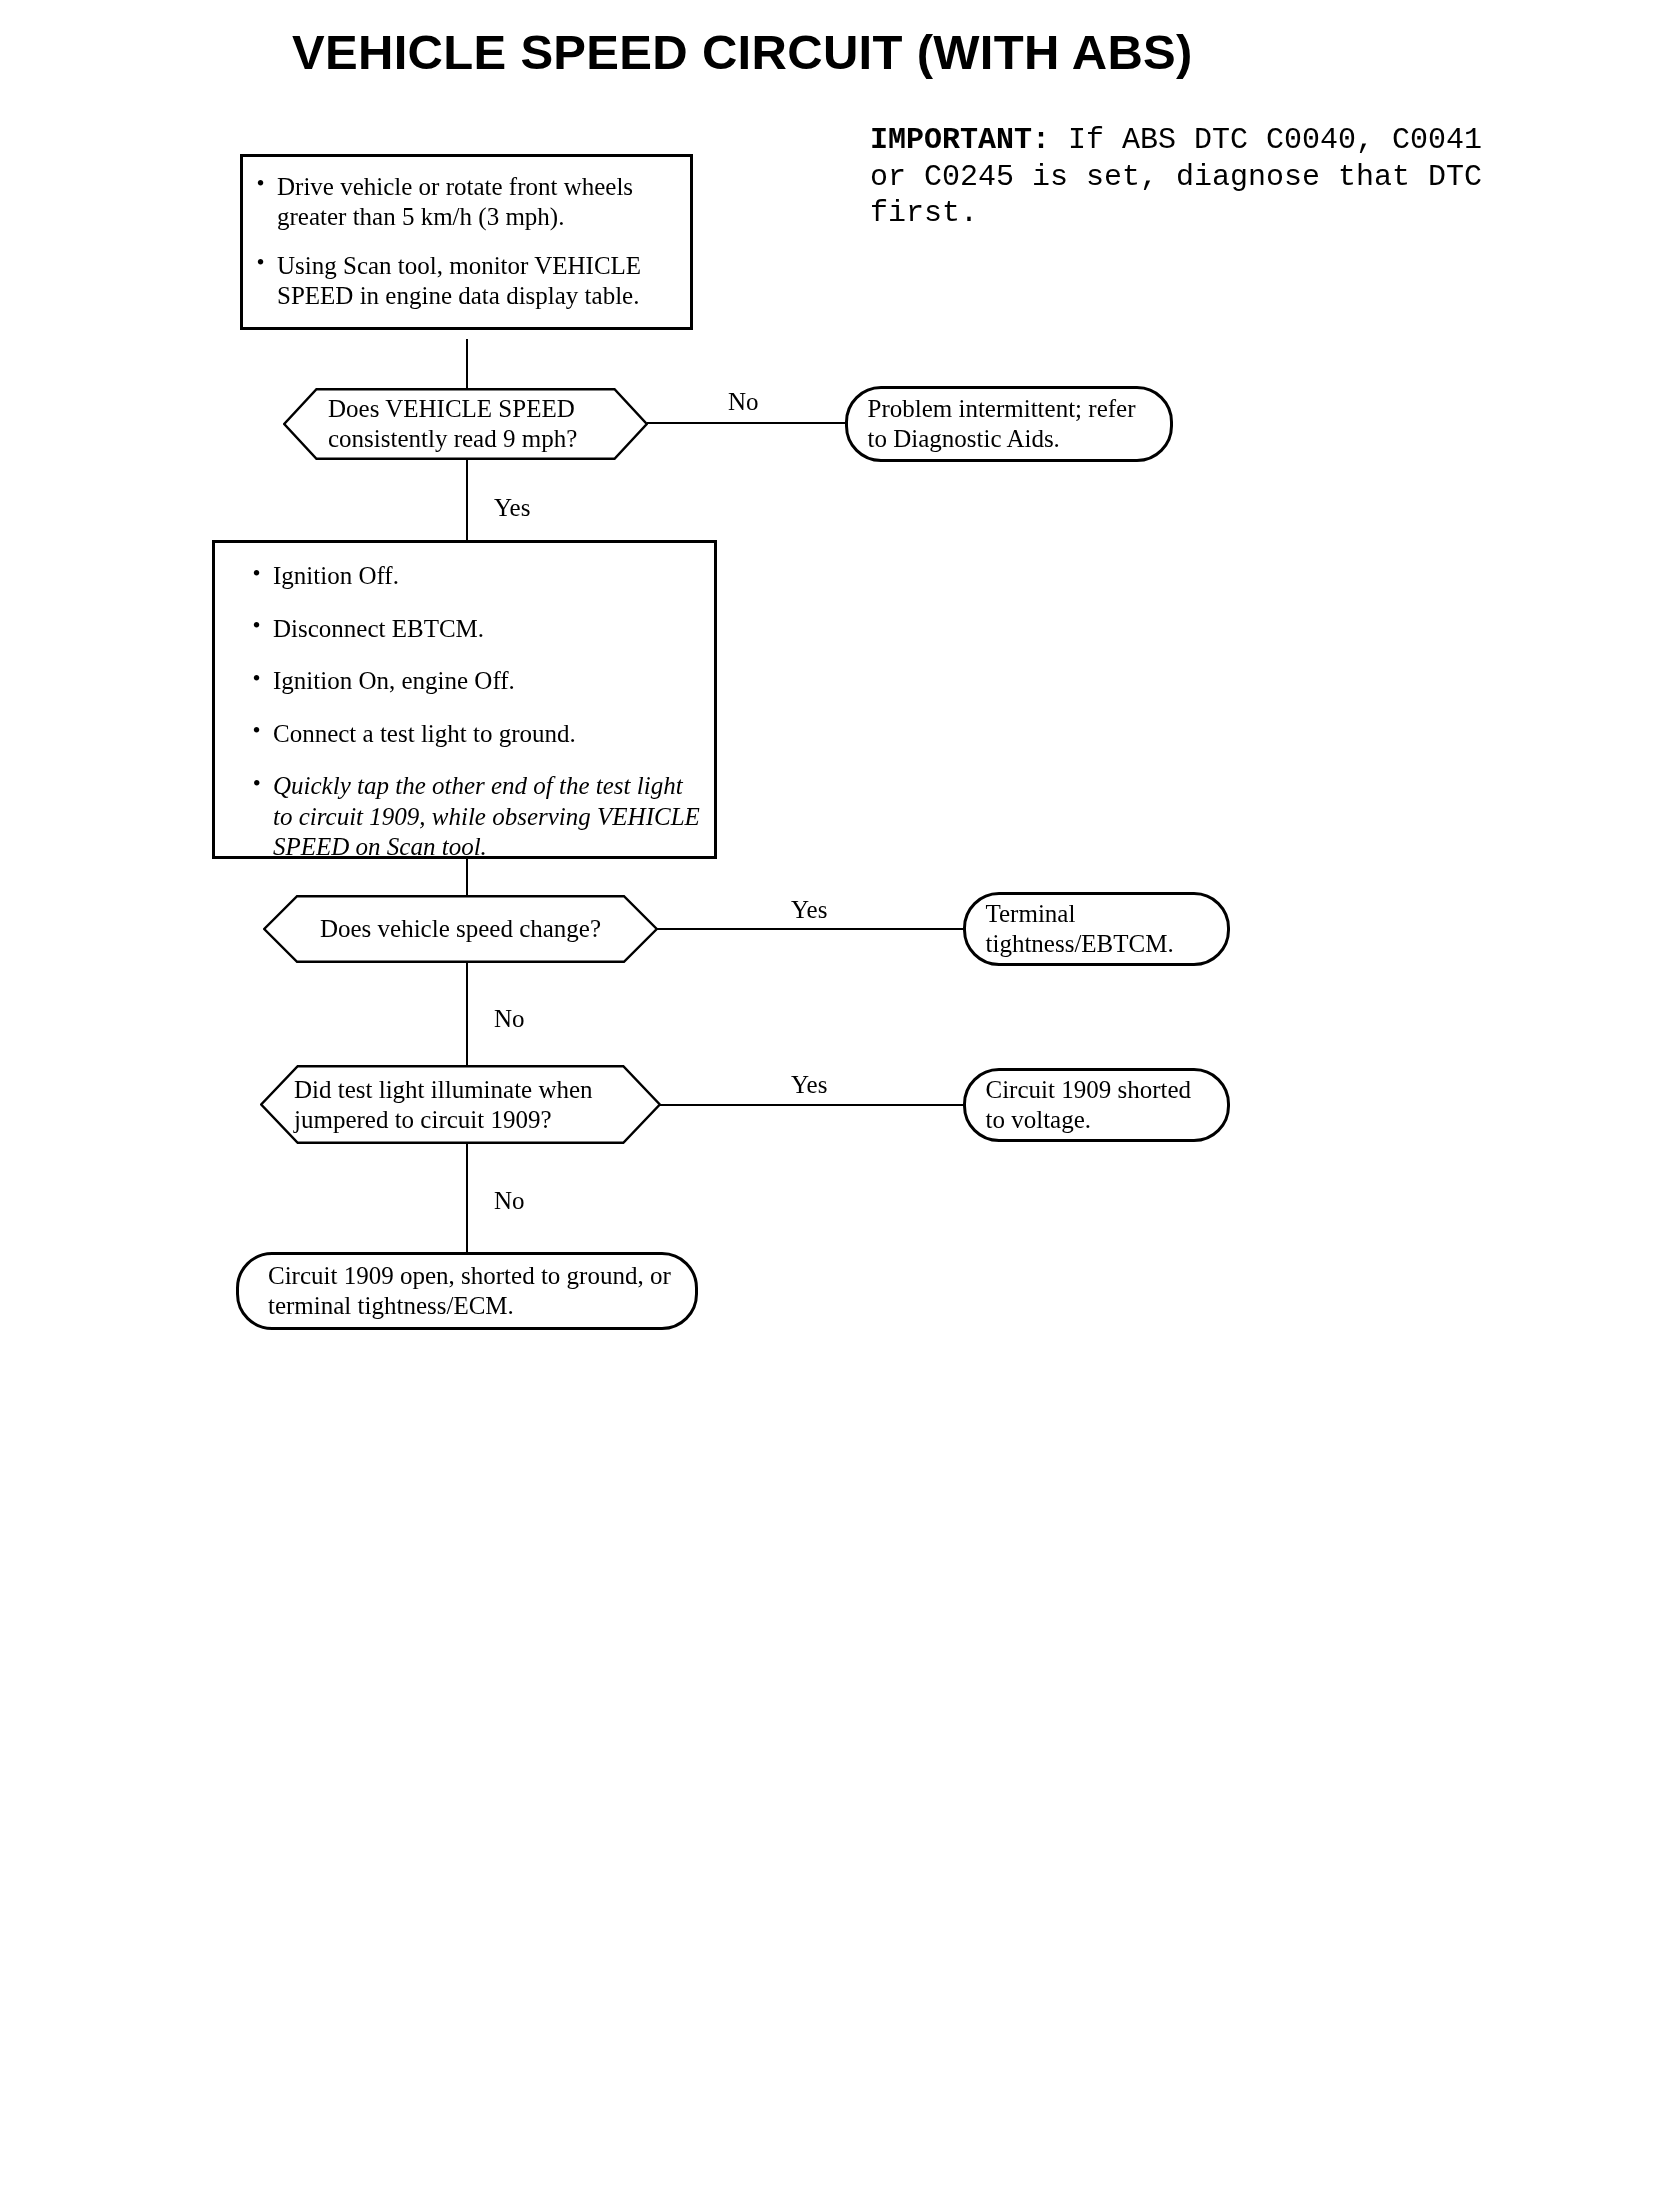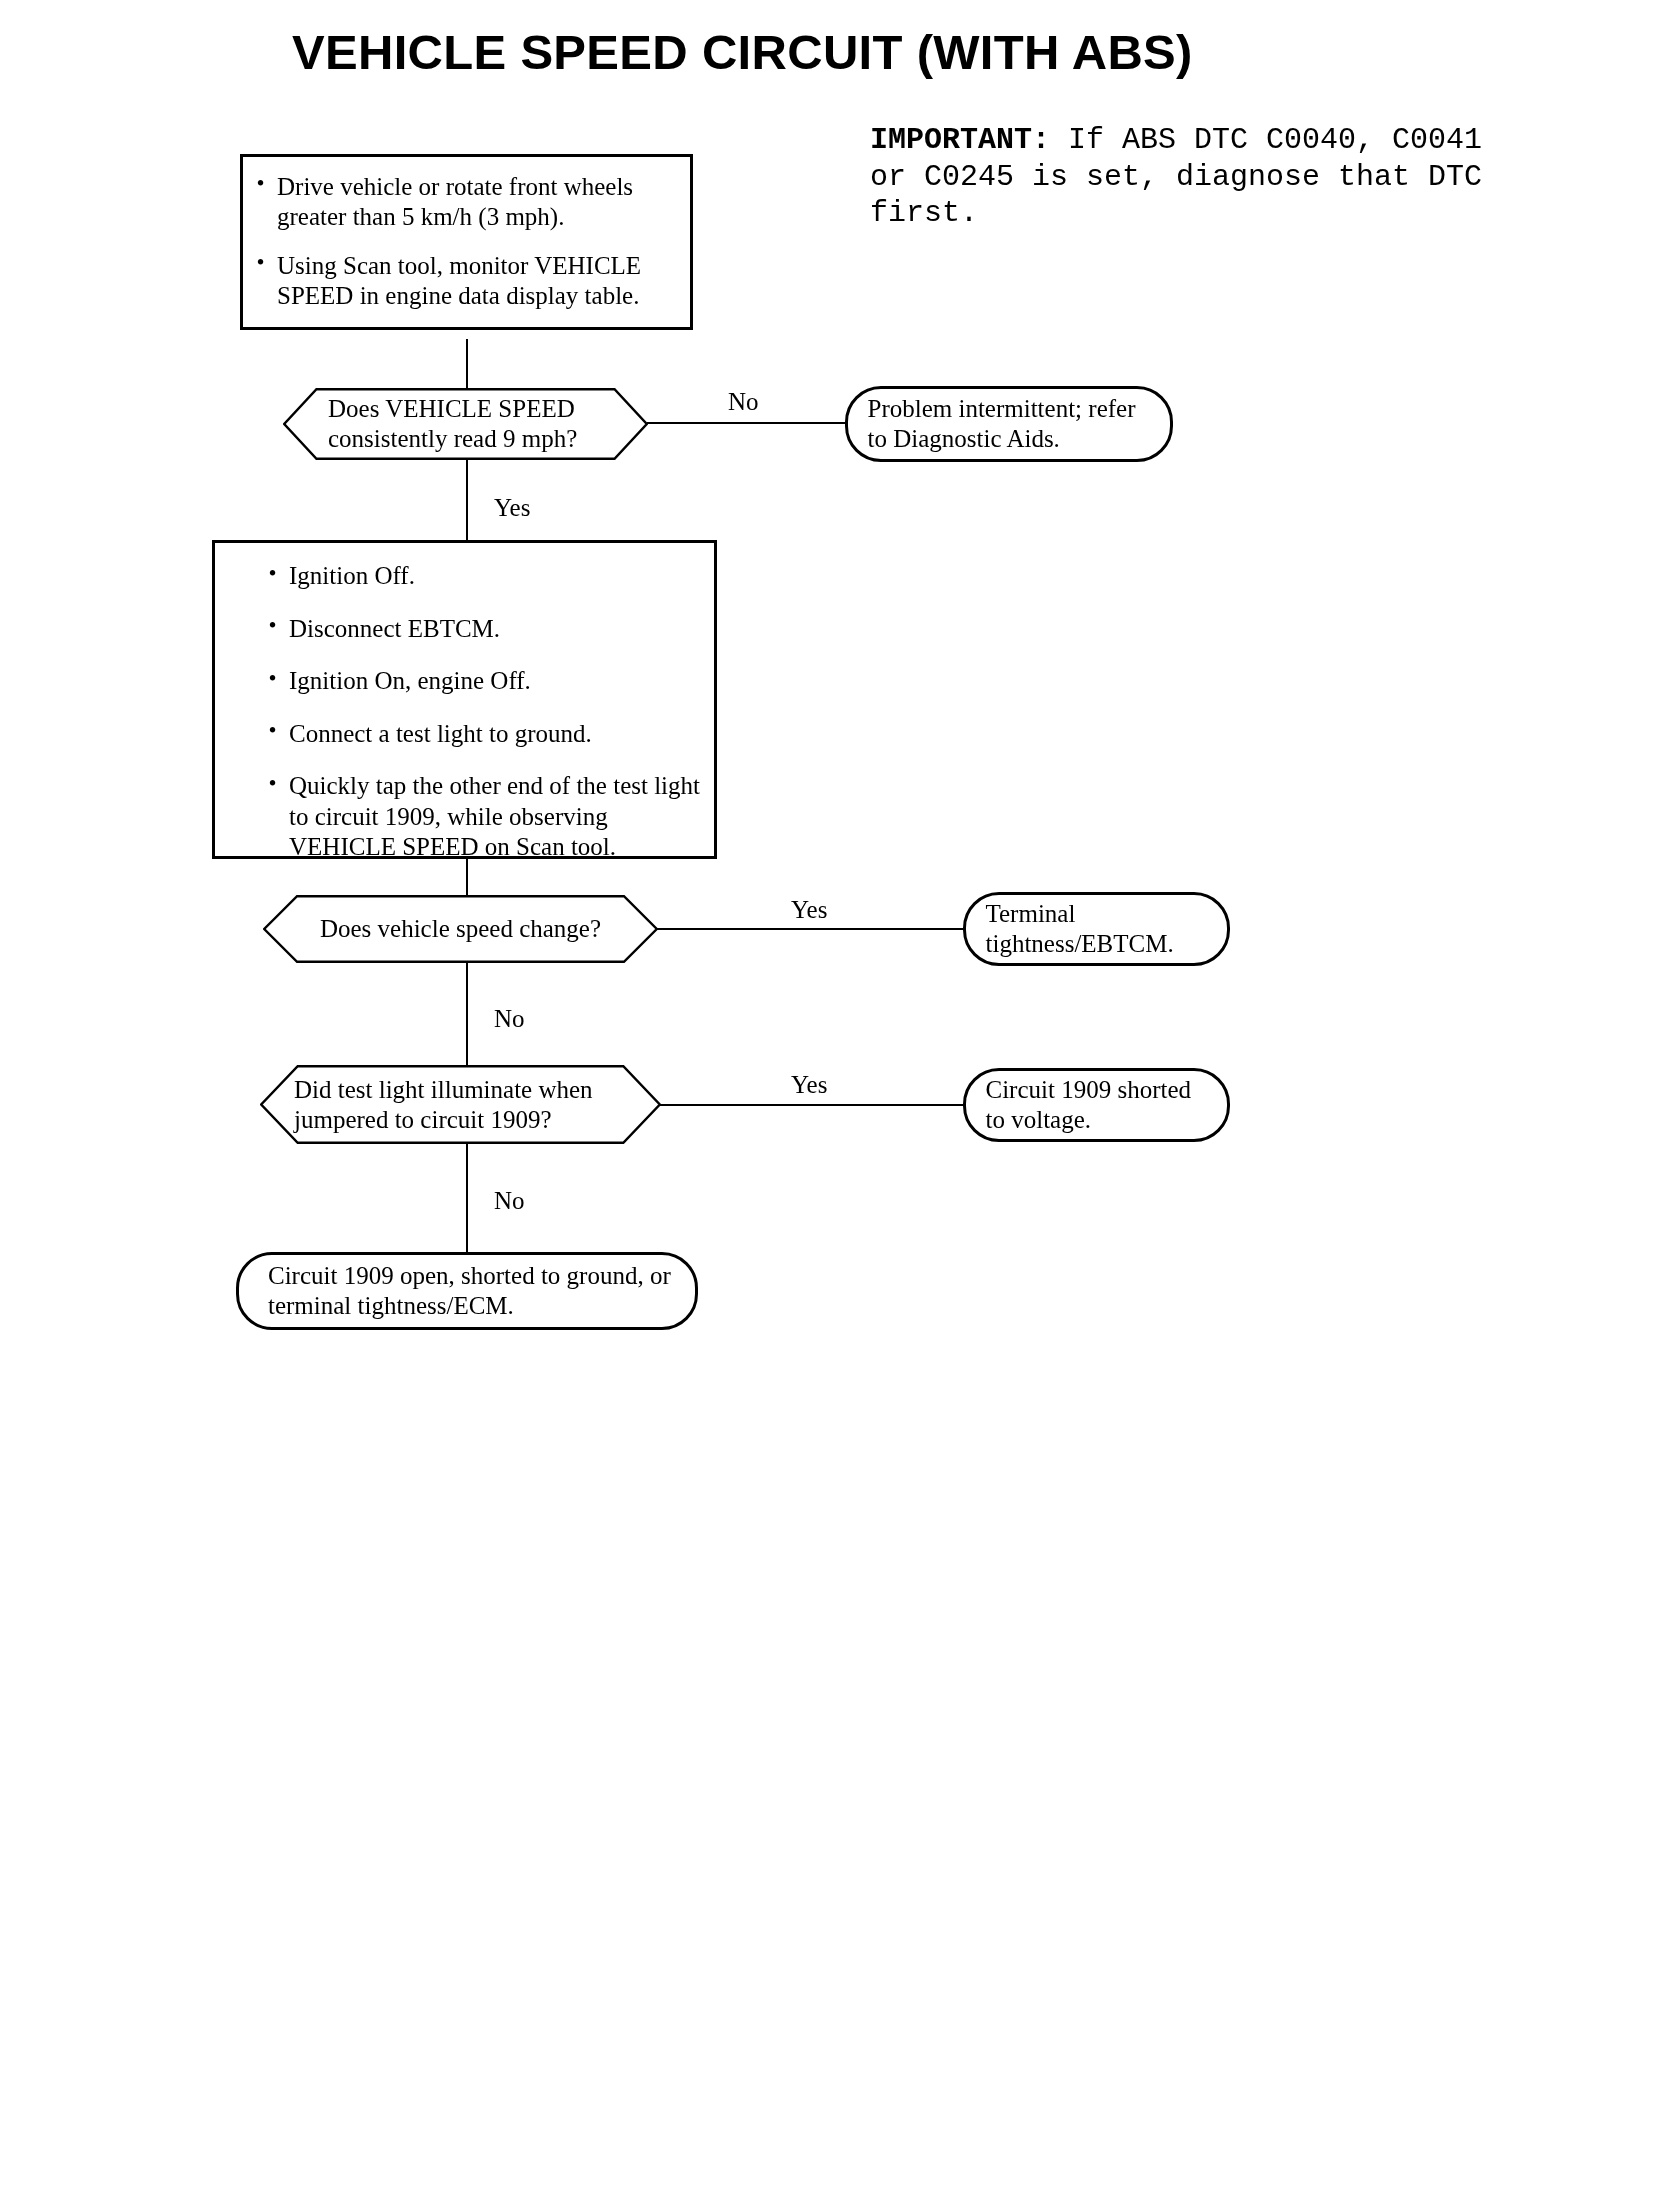--- a/index.html
+++ b/index.html
@@ -164,26 +164,26 @@
   <div class="edge-label" style="left:728px; top:389px;">No</div>
 
   <div class="term" style="left:845px; top:386px; width:328px; height:76px;">
     <div class="term-text">Problem intermittent; refer to Diagnostic Aids.</div>
   </div>
 
   <div class="vline" style="left:466px; top:460px; height:80px;"></div>
   <div class="edge-label" style="left:494px; top:495px;">Yes</div>
 
   <div class="box" style="left:212px; top:540px; width:505px; height:319px; padding:18px 6px 0 0;">
-    <ul class="bullets" style="padding-left:40px;">
+    <ul class="bullets" style="padding-left:24px;">
       <li>Ignition Off.</li>
       <li style="margin-top:22px;">Disconnect EBTCM.</li>
       <li style="margin-top:22px;">Ignition On, engine Off.</li>
       <li style="margin-top:22px;">Connect a test light to ground.</li>
-      <li style="margin-top:22px;">Quickly tap the other end of the test light to circuit 1909, while observing VEHICLE SPEED on Scan tool.</li>
+      <li style="margin-top:22px;font-style:italic;">Quickly tap the other end of the test light to circuit 1909, while observing VEHICLE SPEED on Scan tool.</li>
     </ul>
   </div>
 
   <div class="vline" style="left:466px; top:859px; height:36px;"></div>
 
   <div class="hex" style="left:263px; top:895px; width:395px; height:68px;">
     <svg class="hex-shape" viewBox="0 0 650 112" preserveAspectRatio="none">
       <polygon points="56,2 594,2 648,56 594,110 56,110 2,56" fill="#ffffff" stroke="#000000" stroke-width="4"></polygon>
     </svg>
     <div class="hex-text">Does vehicle speed change?</div>

